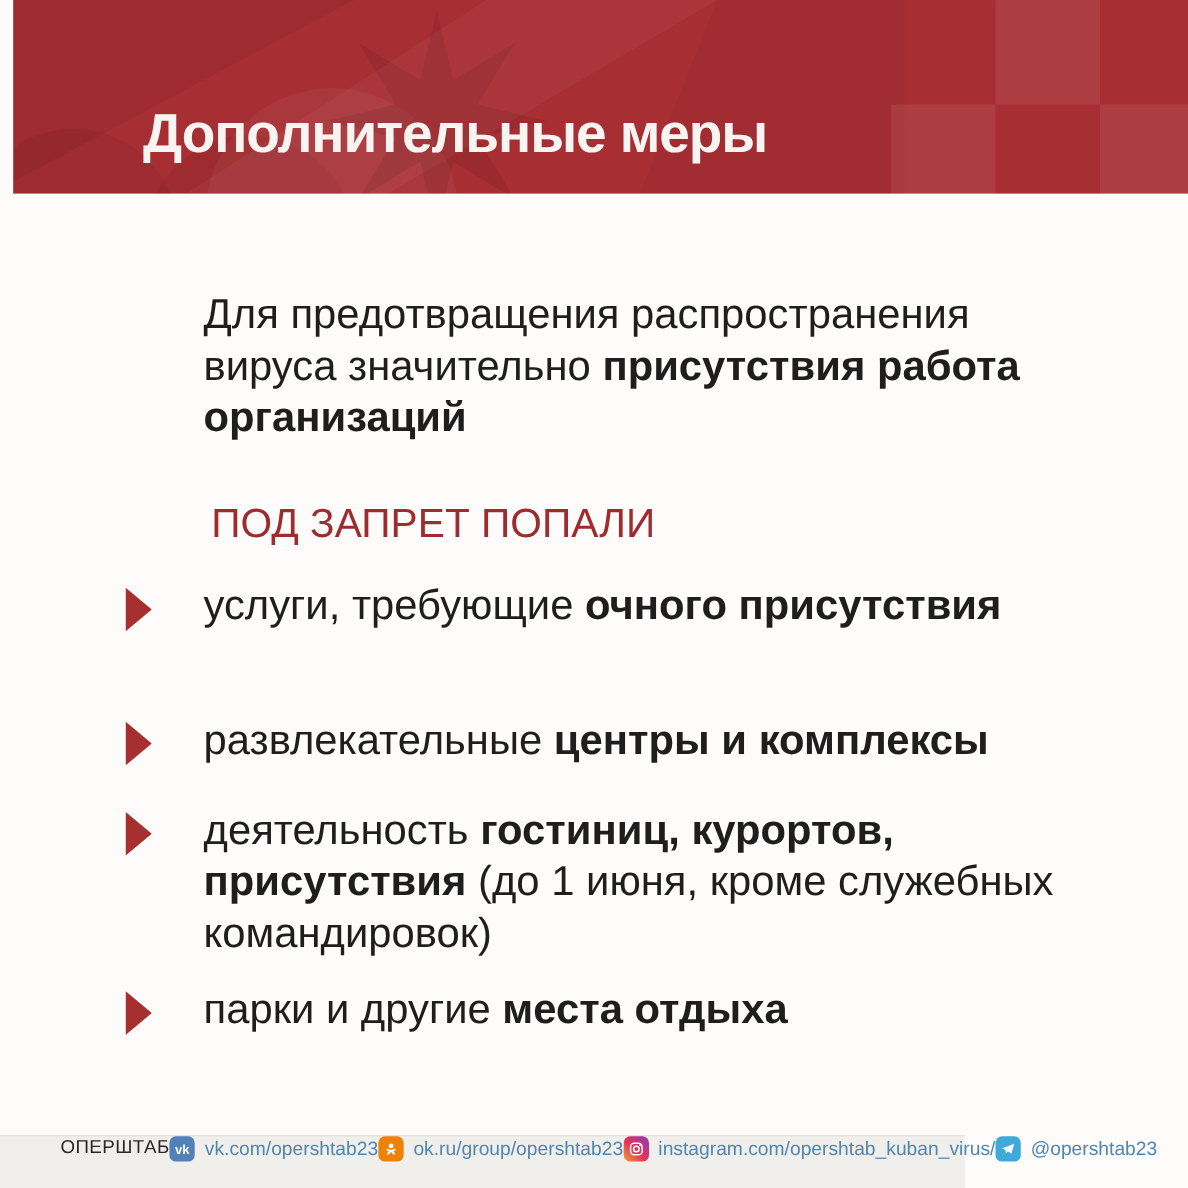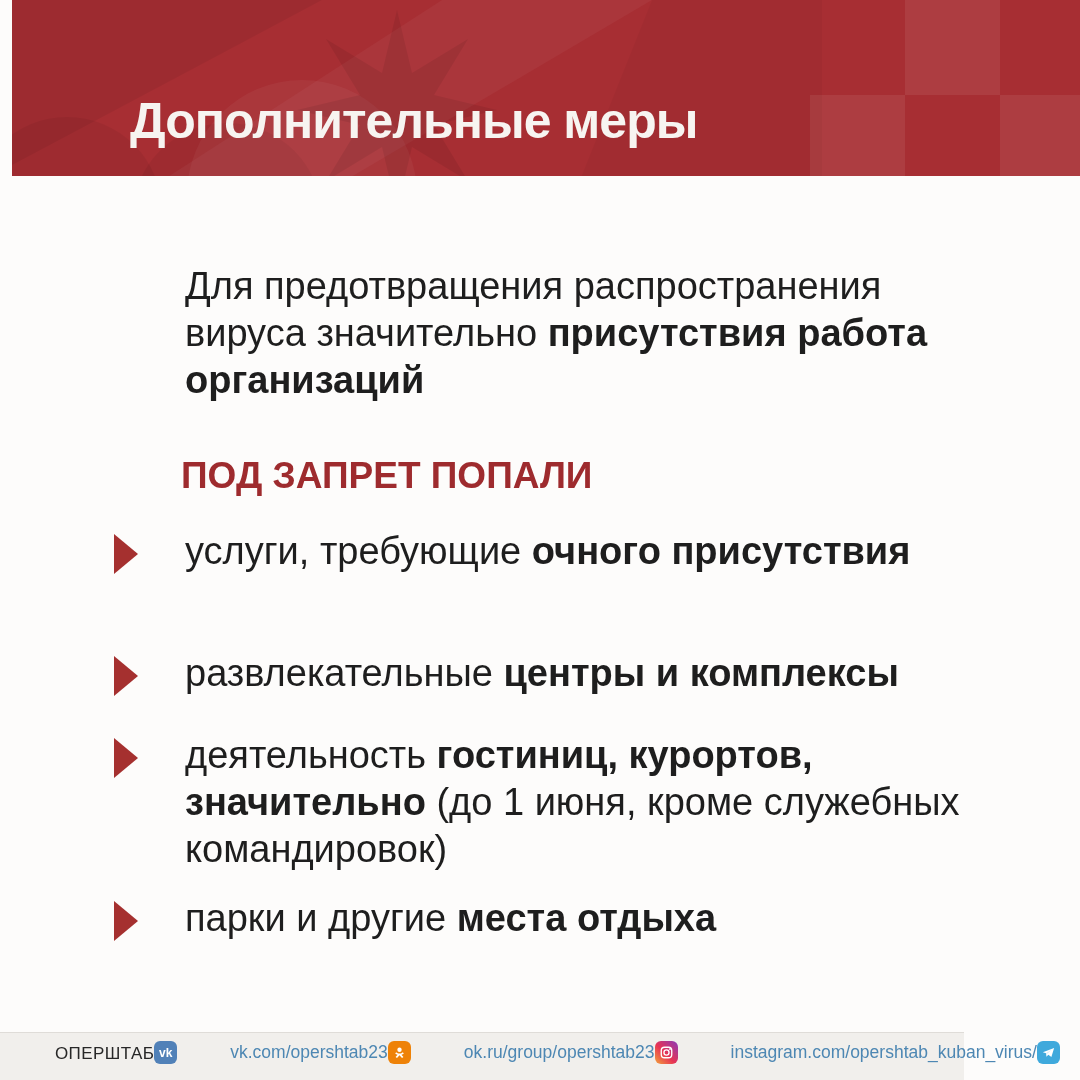--- a/index.html
+++ b/index.html
@@ -25,49 +25,49 @@
     font-size:50px;font-weight:bold;line-height:1.1;
     letter-spacing:-1px;color:var(--title_white);
   }
   
   .bodyc{position:absolute;top:200px;left:0;width:860px;bottom:48px;}
   .intro{
     position:absolute;left:185px;top:63px;margin:0;width:840px;
     font-size:38px;line-height:47px;
   }
   .sec-h{
-    position:absolute;left:181px;top:257px;margin:0;
-    font-size:37px;line-height:37px;font-weight:bold;color:var(--accent_red);
+    position:absolute;left:192px;top:257px;margin:0;
+    font-size:37px;line-height:37px;font-weight:normal;color:var(--accent_red);
     letter-spacing:0;
   }
   .ban{position:absolute;left:0;top:0;width:1080px;height:100%;margin:0;padding:12px;list-style:none;}
   .ban li{
     position:absolute;left:185px;width:840px;
     font-size:38px;line-height:47px;
   }
   .ban li.b1{top:328px;}
   .ban li.b2{top:450px;}
   .ban li.b3{top:532px;}
   .ban li.b4{top:695px;}
   .marker{
     position:absolute;left:-71px;top:6px;width:24px;height:40px;
     background:var(--marker_red);
     clip-path:polygon(0 0,100% 50%,0 100%);
   }
   b{font-weight:bold;}
   
   .ftr{
-    position:absolute;left:0;bottom:0;width:964px;height:48px;
+    position:absolute;left:0;bottom:0;width:877px;height:48px;
     background:var(--footer_bg);border-top:1px solid var(--footer_border);
     box-sizing:border-box;
-    display:flex;align-items:flex-end;justify-content:space-between;
-    padding:0 30px 16px 55px;
+    display:flex;align-items:flex-start;justify-content:space-between;
+    padding:0 30px 4px 55px;
   }
   .brand{font-size:17px;color:var(--brand_text);letter-spacing:.4px;}
-  .social{display:flex;align-items:center;text-decoration:none;cursor:pointer;gap:44px;}
+  .social{display:flex;align-items:center;text-decoration:none;cursor:pointer;}
   .social .url{font-size:17.5px;color:var(--link_blue);margin-left:9px;}
   .ic{
     width:23px;height:23px;border-radius:6px;flex:0 0 23px;
     display:flex;align-items:center;justify-content:center;
   }
   .vk-ic{background:var(--vk_blue);color:#fff;font-weight:bold;font-size:12px;line-height:1;letter-spacing:0;}
   .ok-ic{background:var(--ok_orange);}
   .ig-ic{background:linear-gradient(45deg,var(--ig_c) 0%,var(--ig_b) 45%,var(--ig_a) 100%);}
   .tg-ic{background:var(--tg_blue);}
   .ic svg{display:block;}
@@ -98,21 +98,21 @@
     <h2 class="sec-h">ПОД ЗАПРЕТ ПОПАЛИ</h2>
 
     <ul class="ban">
       <li class="b1">
         <span class="marker"></span><span>услуги, требующие </span><b>очного присутствия</b><br>
       </li>
       <li class="b2">
         <span class="marker"></span><span>развлекательные </span><b>центры и комплексы</b>
       </li>
       <li class="b3">
-        <span class="marker"></span><span>деятельность </span><b>гостиниц, курортов,</b><br><b>значительно </b><span>(до 1 июня, кроме служебных</span><br><span>командировок)</span>
+        <span class="marker"></span><span>деятельность </span><b>гостиниц, курортов,</b><br><b>присутствия </b><span>(до 1 июня, кроме служебных</span><br><span>командировок)</span>
       </li>
       <li class="b4">
         <span class="marker"></span><span>парки и другие </span><b>места отдыха</b>
       </li>
     </ul>
   </main>
 
   <footer class="ftr">
     <span class="brand">ОПЕРШТАБ</span>
 

